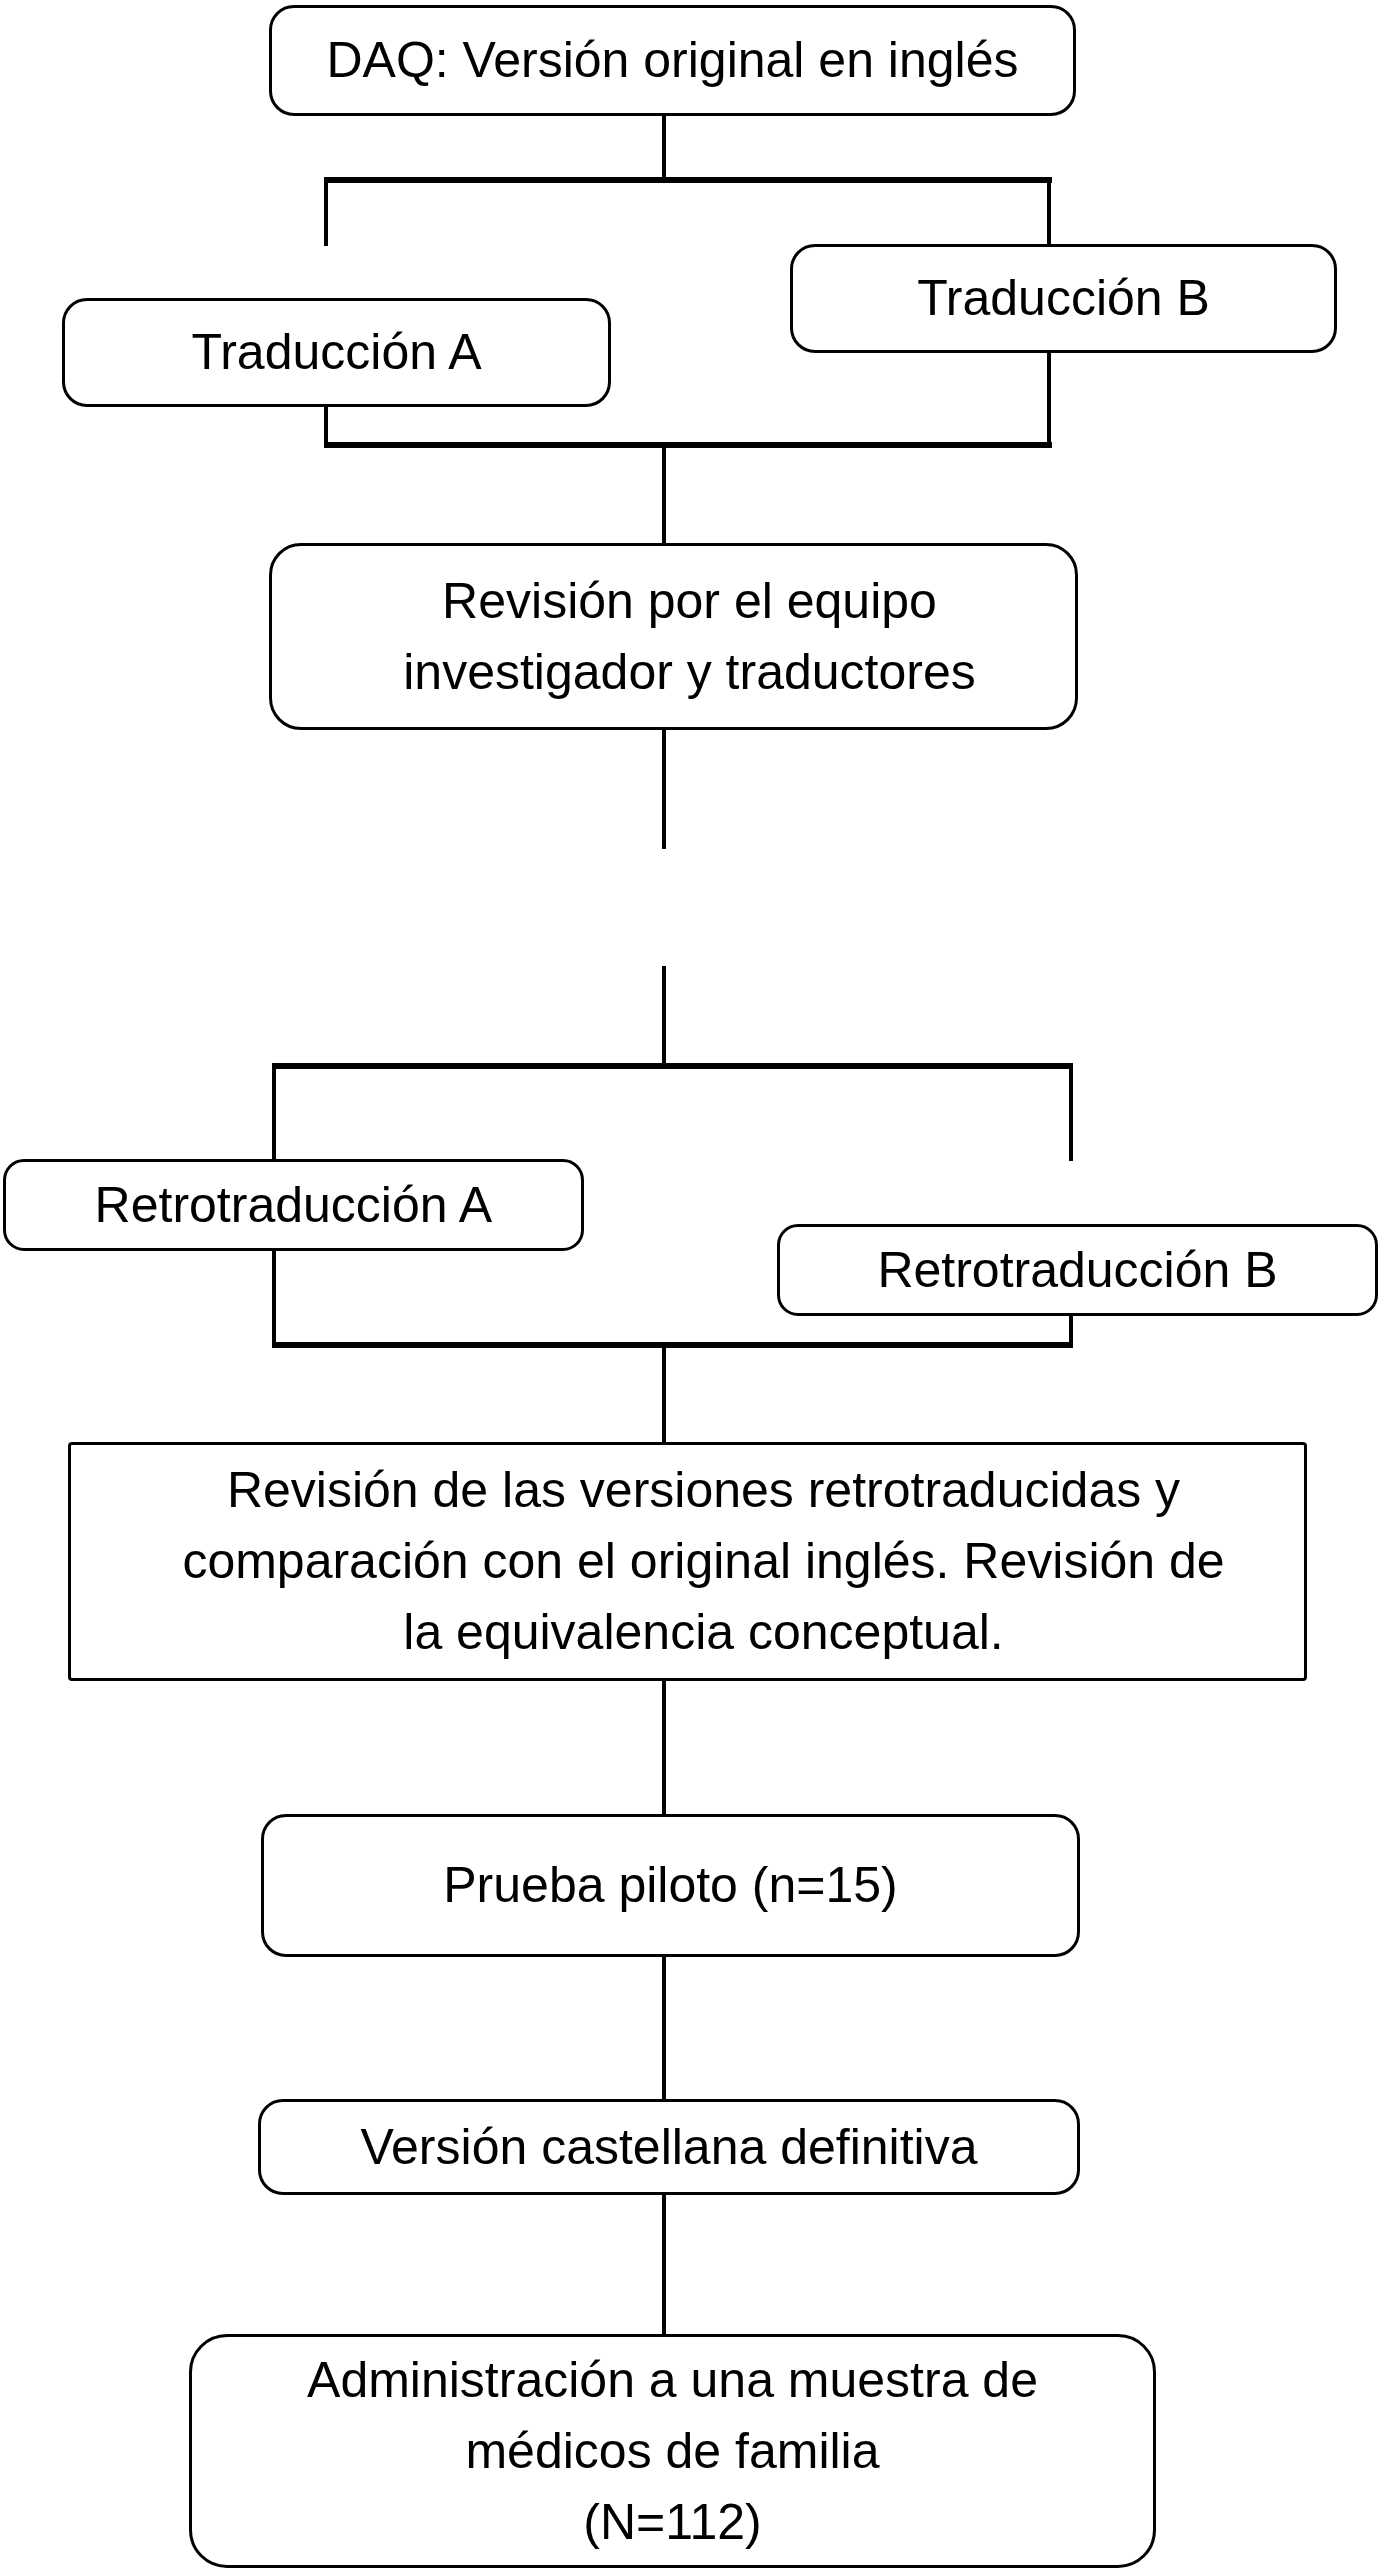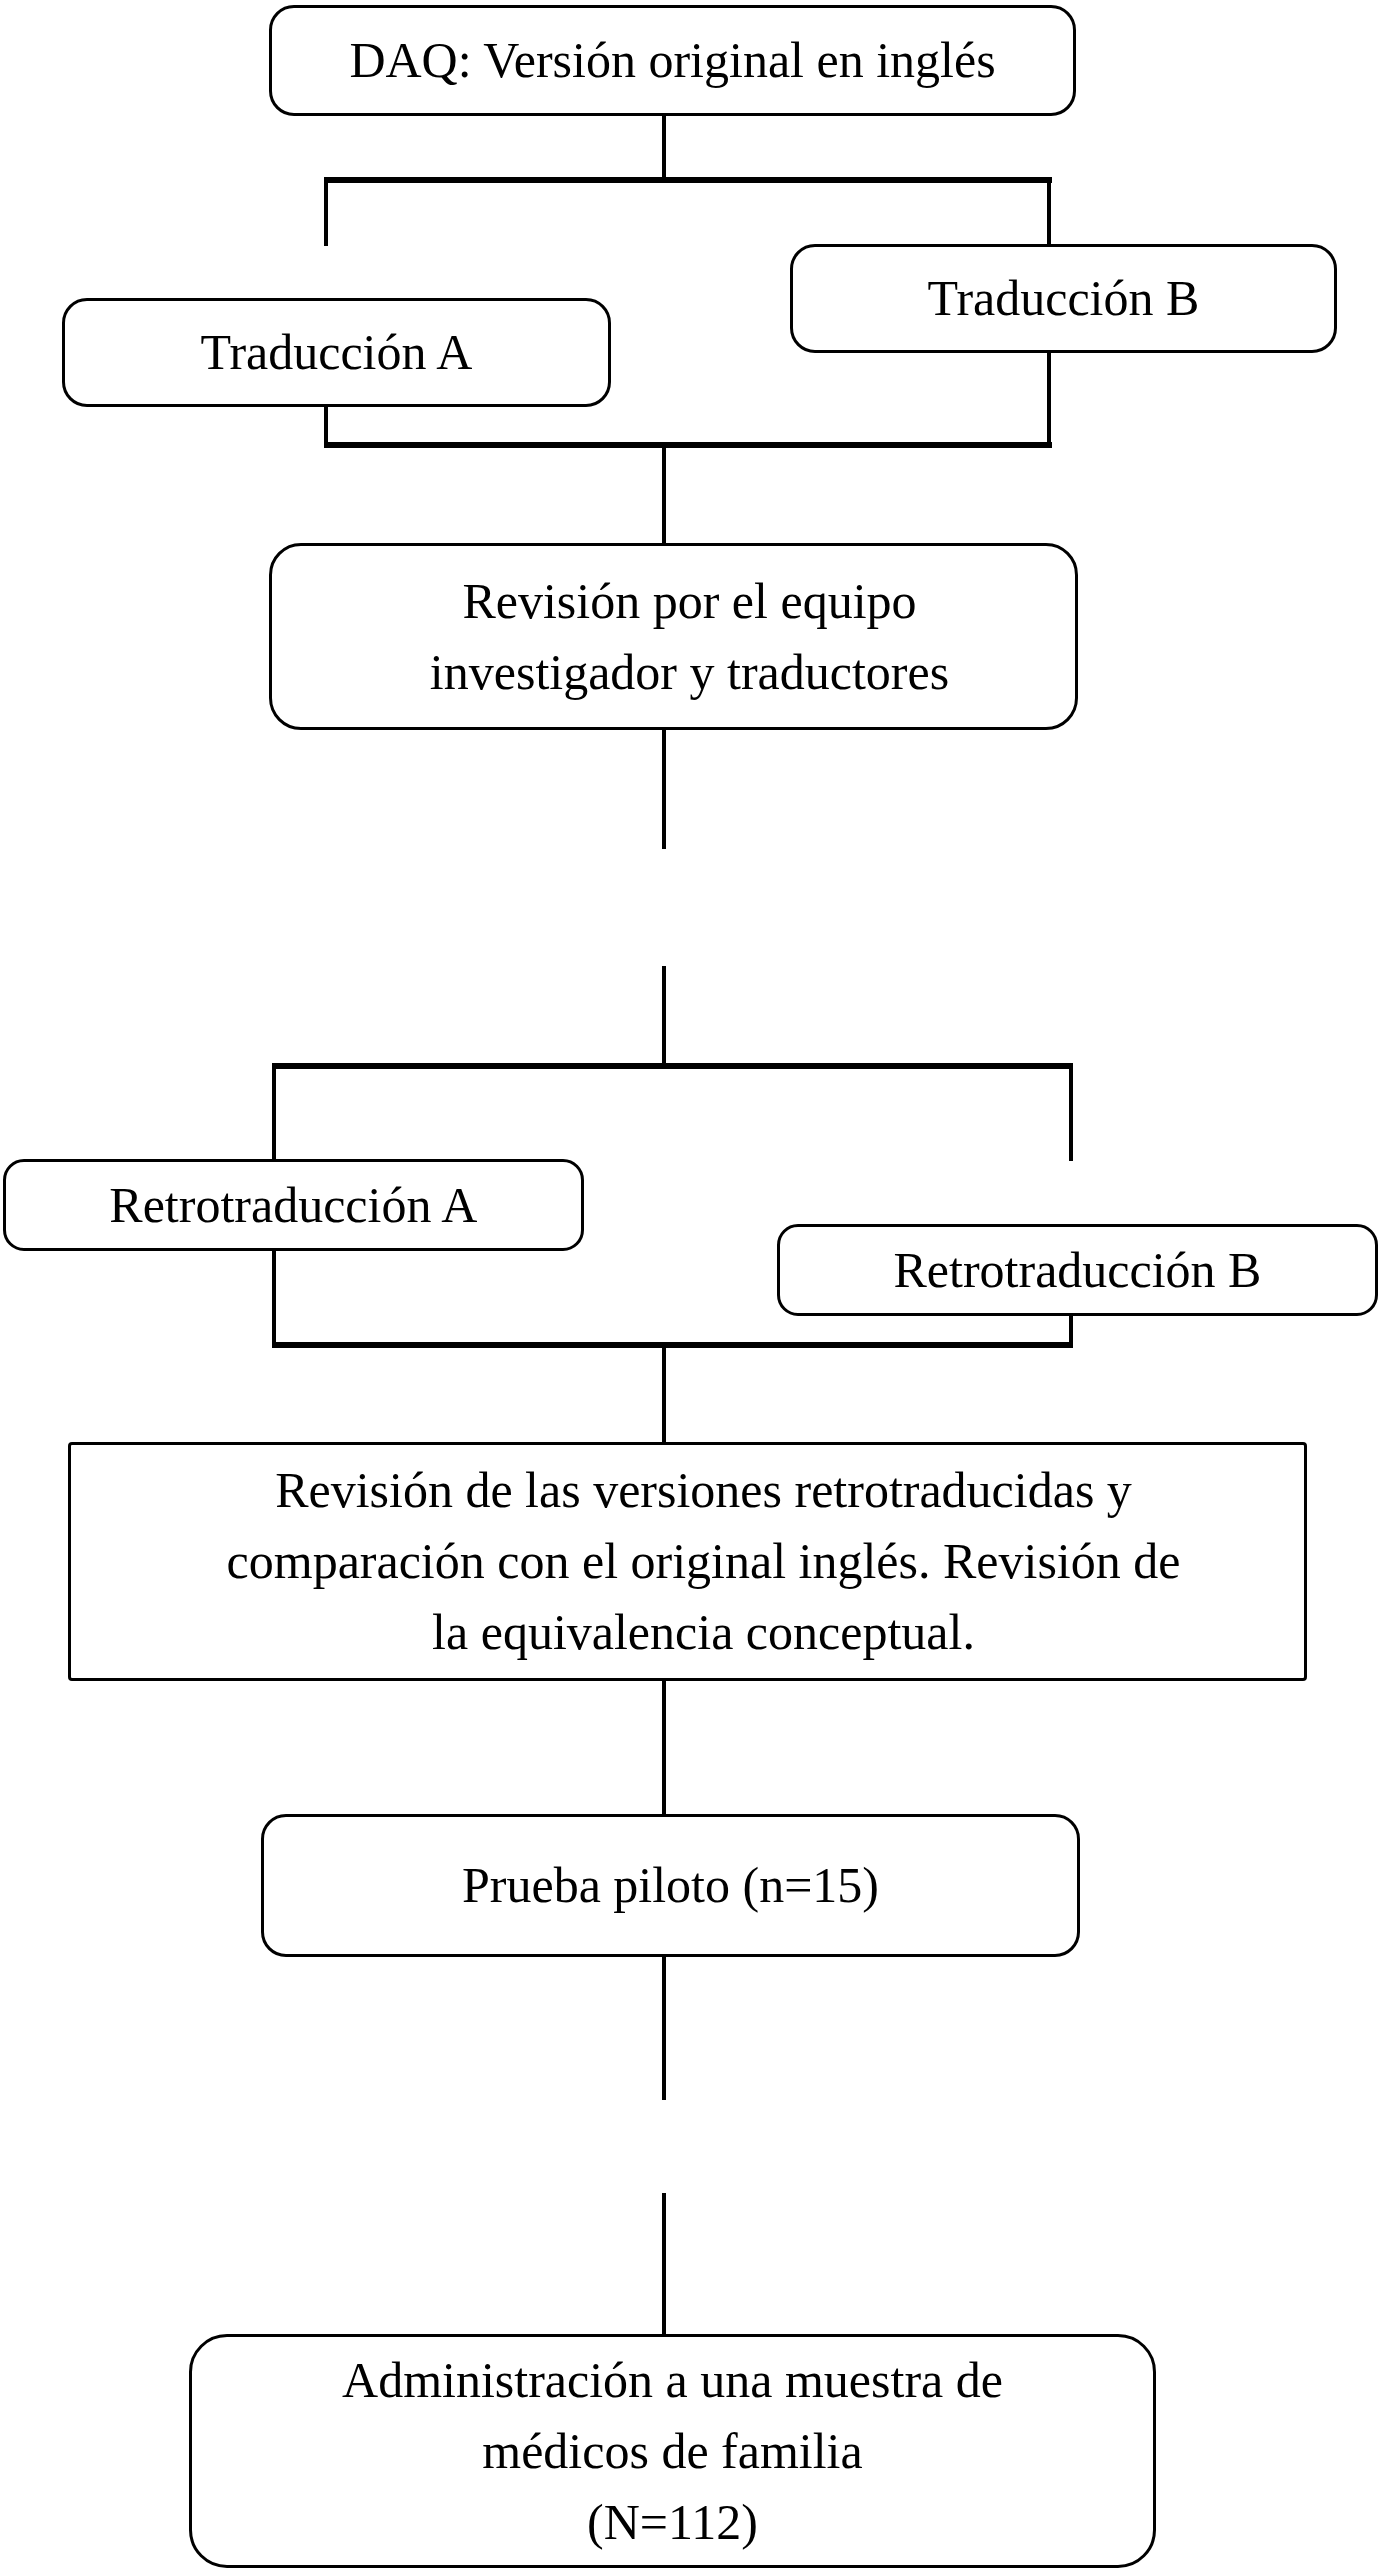--- a/index.html
+++ b/index.html
@@ -5,21 +5,21 @@
   html, body {
     margin: 0;
     padding: 0;
     background: #ffffff;
   }
   .canvas {
     position: relative;
     width: 1296px;
     height: 2576px;
     background: #ffffff;
-    font-family: Liberation Serif, serif;
+    font-family: Liberation Sans, sans-serif;
     color: #000000;
   }
   .node {
     position: absolute;
     box-sizing: border-box;
     background: #ffffff;
     border: 3.8px solid #000000;
     border-radius: 25px;
     display: flex;
     align-items: center;
@@ -138,20 +138,23 @@
   <div class="node n-rev-retro">
     <span class="label">Revisión de las versiones retrotraducidas y
 comparación con el original inglés. Revisión de
 la equivalencia conceptual.</span>
   </div>
 
   <div class="node n-prueba">
     <span class="label">Prueba piloto (n=15)</span>
   </div>
 
+  <div class="node n-definitiva">
+    <span class="label">Versión castellana definitiva</span>
+  </div>
 
   <div class="node n-admin">
     <span class="label">Administración a una muestra de
 médicos de familia
 (N=112)</span>
   </div>
 
 </div>
 
 

